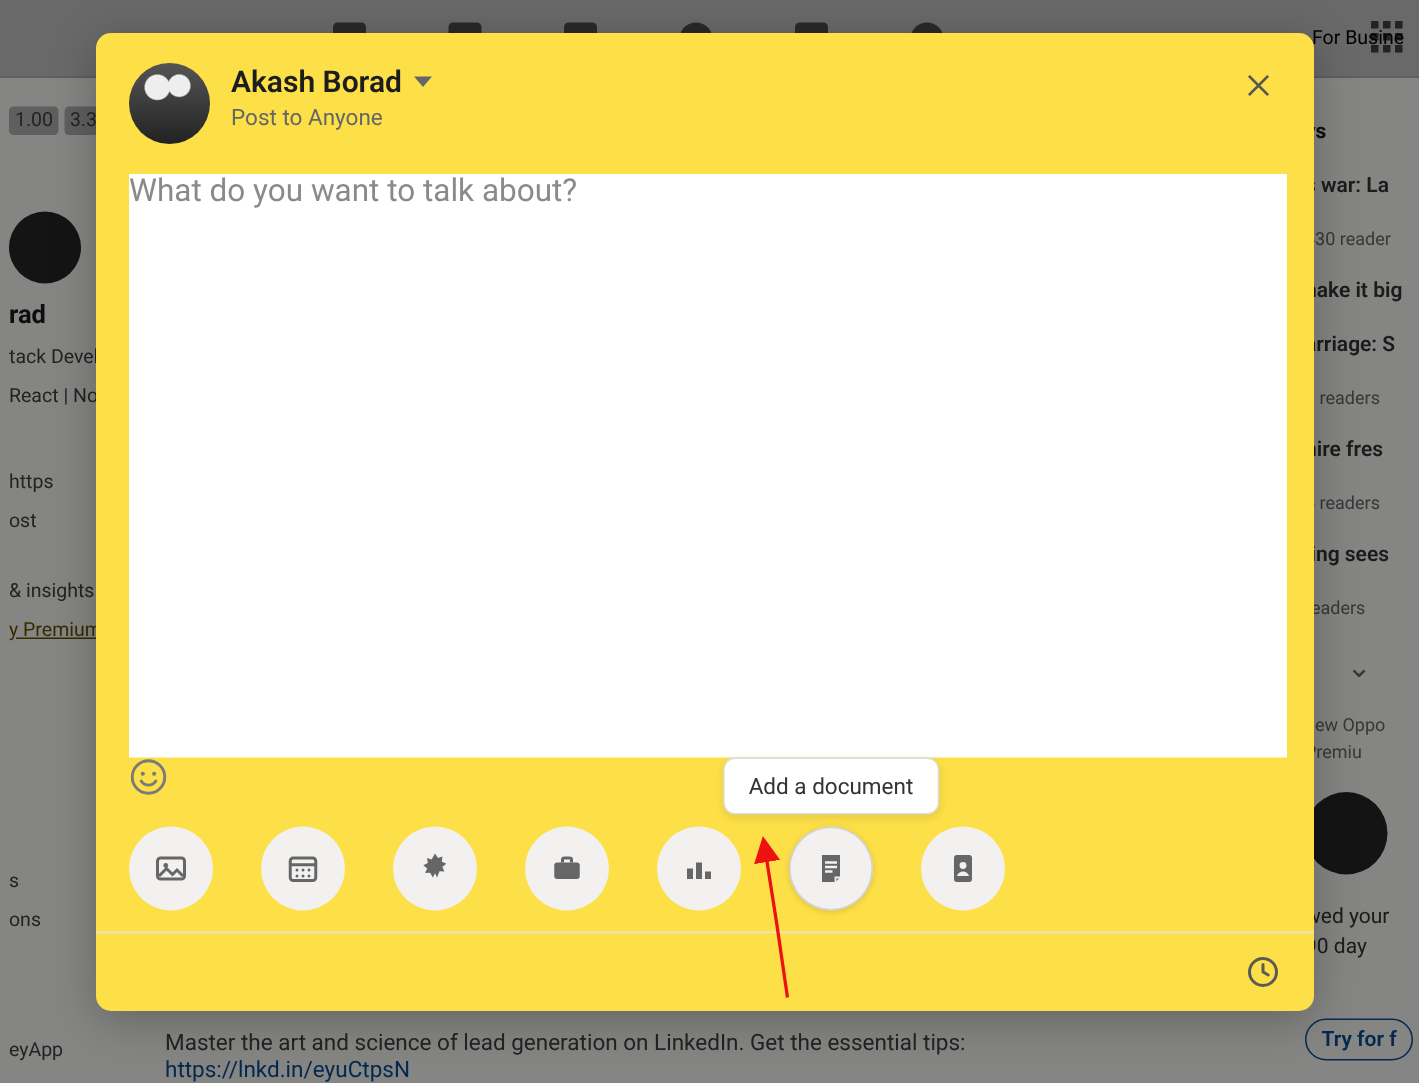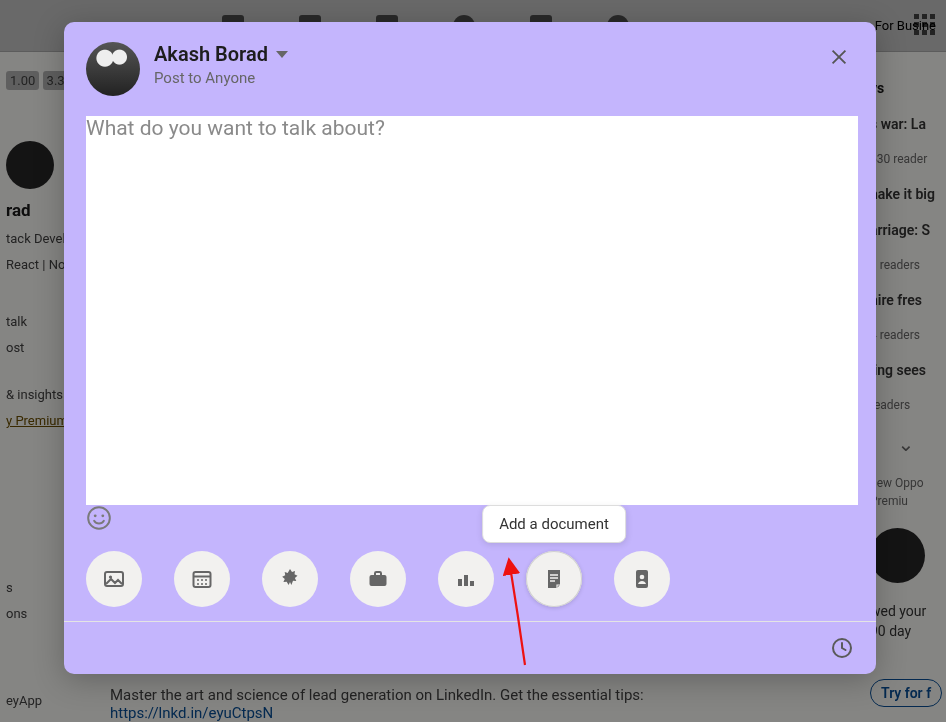--- a/index.html
+++ b/index.html
@@ -25,21 +25,21 @@
   .bg-right .rd{font-size:12px;color:#888}
   .bg-right .chev{text-align:center;font-size:20px;color:#888}
   .bg-right .av2{width:55px;height:55px;border-radius:50%;background:#333;margin:10px 0}
   .bg-right .try{border:1px solid #0a66c2;color:#0a66c2;border-radius:20px;padding:5px 10px;font-size:14px;font-weight:600;display:inline-block}
 
   .bg-bottom{position:absolute;left:110px;bottom:0;font-size:15px;color:#555}
   .bg-bottom a{color:#0a66c2;text-decoration:none}
 
   
   .overlay{position:absolute;inset:0;background:rgba(0,0,0,.45)}
-  .modal{position:absolute;left:64px;top:22px;width:812px;height:652px;background:#c4b5fd;border-radius:10px;box-shadow:0 6px 30px rgba(0,0,0,.25);display:flex;flex-direction:column}
+  .modal{position:absolute;left:64px;top:22px;width:812px;height:652px;background:#fde047;border-radius:10px;box-shadow:0 6px 30px rgba(0,0,0,.25);display:flex;flex-direction:column}
 
   .m-head{display:flex;align-items:flex-start;padding:20px 22px 12px 22px;gap:14px}
   .avatar{width:54px;height:54px;border-radius:50%;background:radial-gradient(circle at 35% 30%,#eee 0 8px,transparent 9px),radial-gradient(circle at 62% 28%,#eee 0 7px,transparent 8px),linear-gradient(#555,#222);flex:none}
   .who{display:flex;flex-direction:column;gap:3px}
   .who-row{display:flex;align-items:center;gap:8px}
   .name{font-size:20px;font-weight:600;color:#1d1d1d}
   .caret{width:0;height:0;border-left:6px solid transparent;border-right:6px solid transparent;border-top:7px solid #666}
   .sub{font-size:15px;color:#666}
 
   .close{position:absolute;top:20px;right:22px;width:30px;height:30px;display:flex;align-items:center;justify-content:center;cursor:pointer;color:#555;border-radius:50%}
@@ -94,21 +94,21 @@
   </div>
 
   <div class="bg-left">
     <div class="num">1.00</div>
     <div class="num">3.3</div>
     <div class="av"></div>
     <div style="font-weight:700;font-size:17px;color:#222">rad</div>
     <div>tack Develo</div>
     <div>React | Noc</div>
     <div style="height:20px"></div>
-    <div>talk</div>
+    <div>https</div>
     <div>ost</div>
     <div style="height:10px"></div>
     <div>&amp; insights</div>
     <div class="prem">y Premium</div>
     <div style="height:130px"></div>
     <div>s</div>
     <div>ons</div>
     <div style="height:50px"></div>
     <div>eyApp</div>
   </div>

